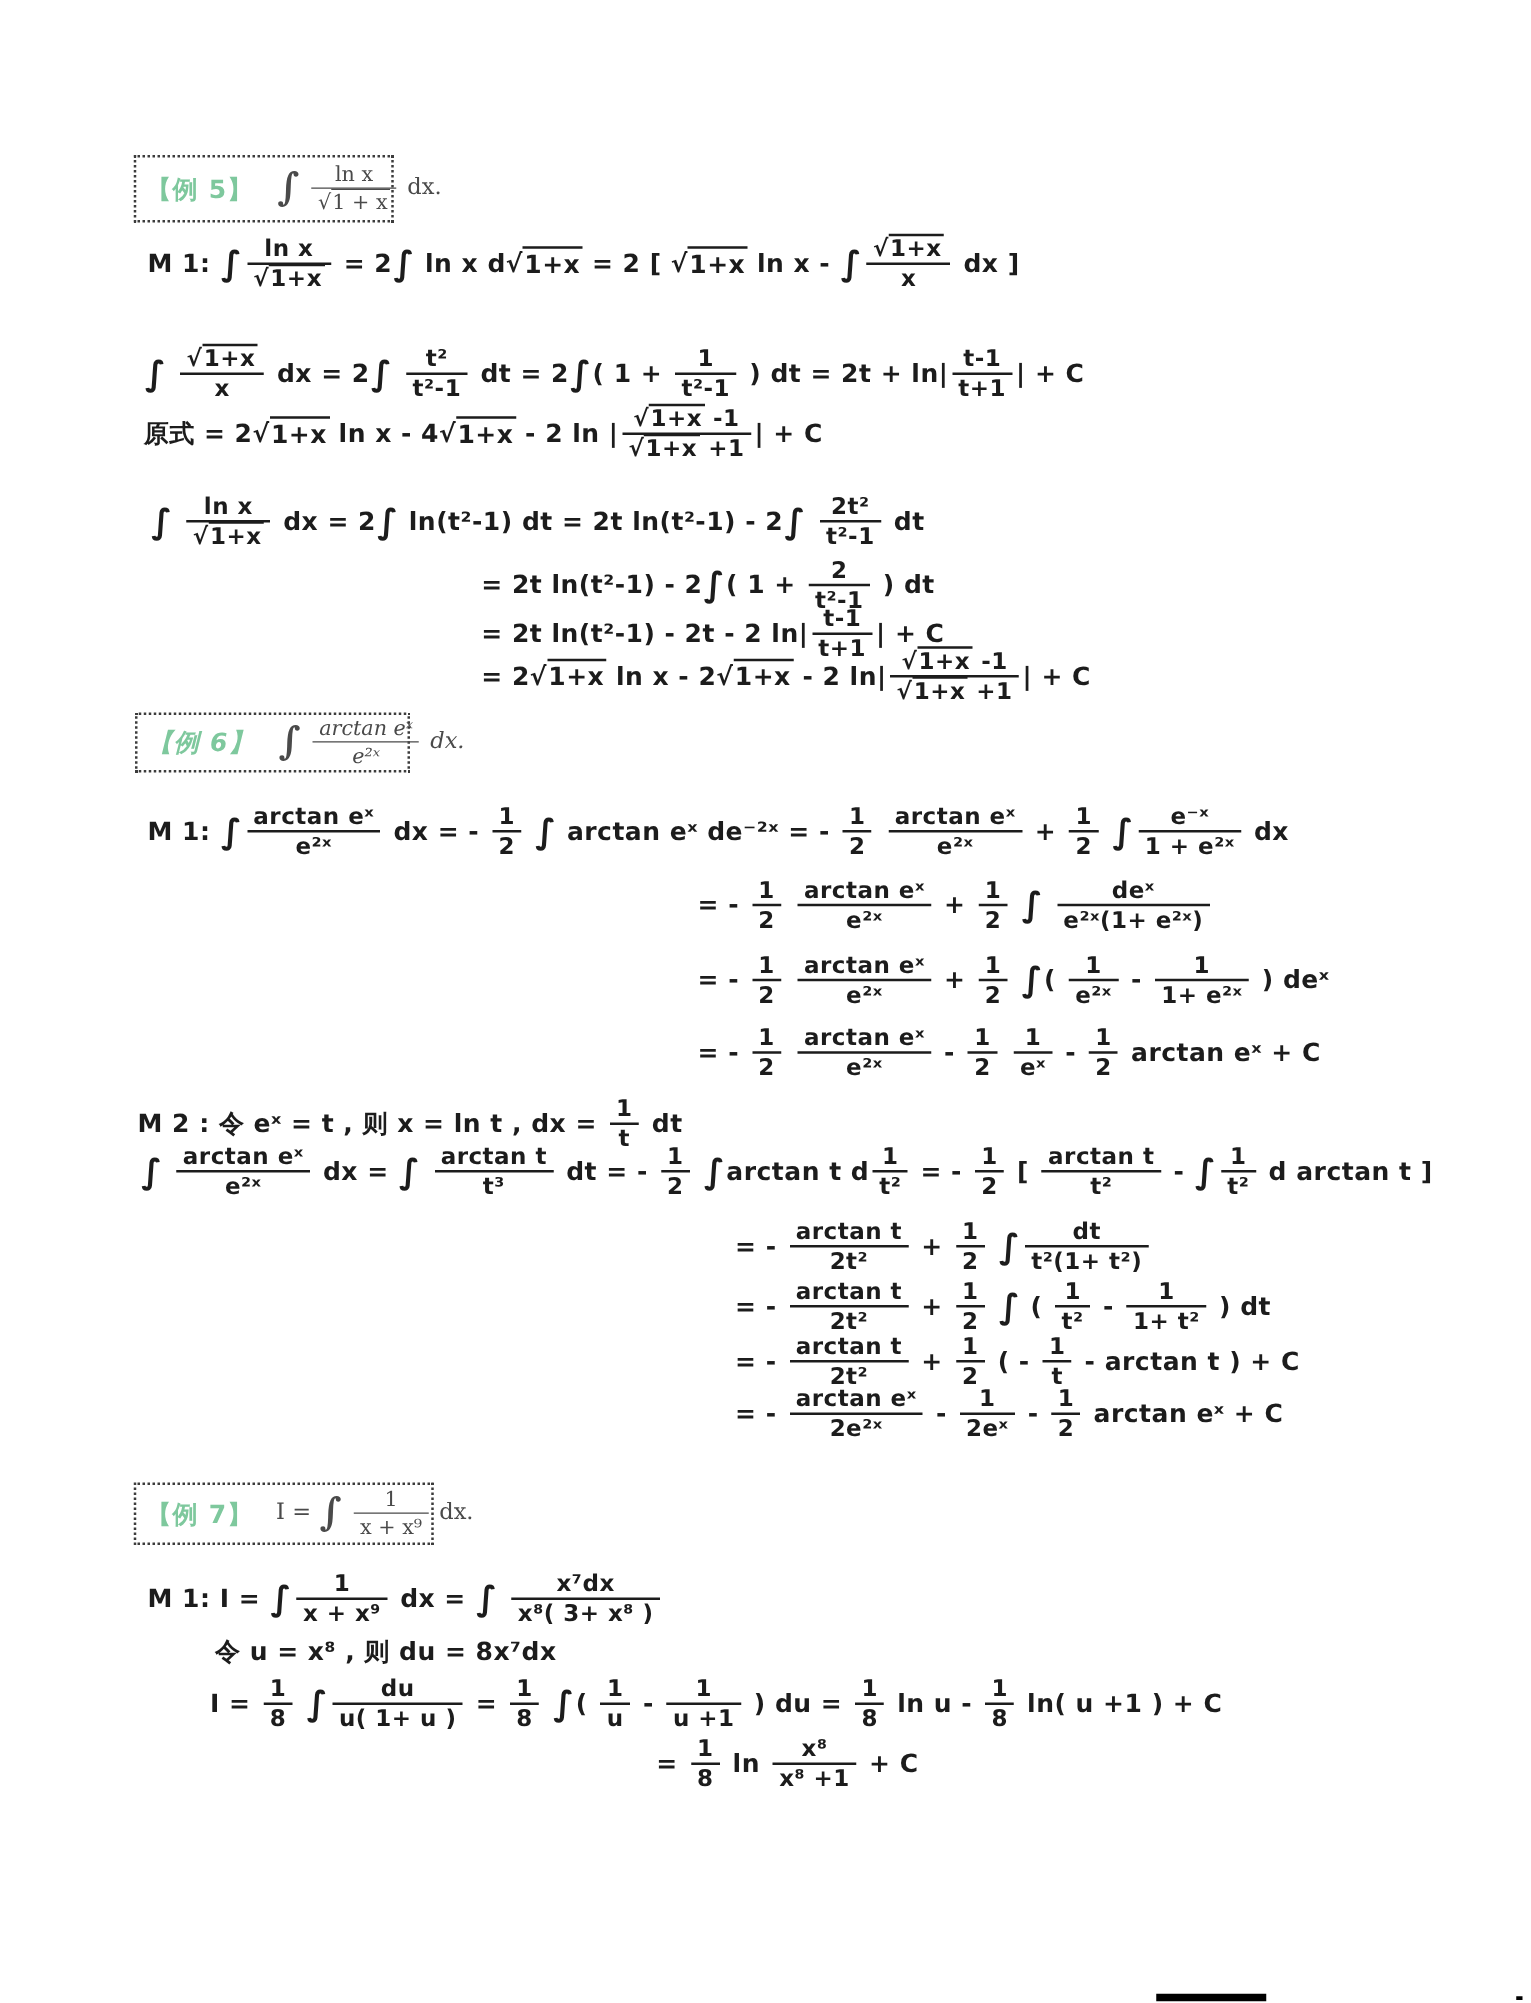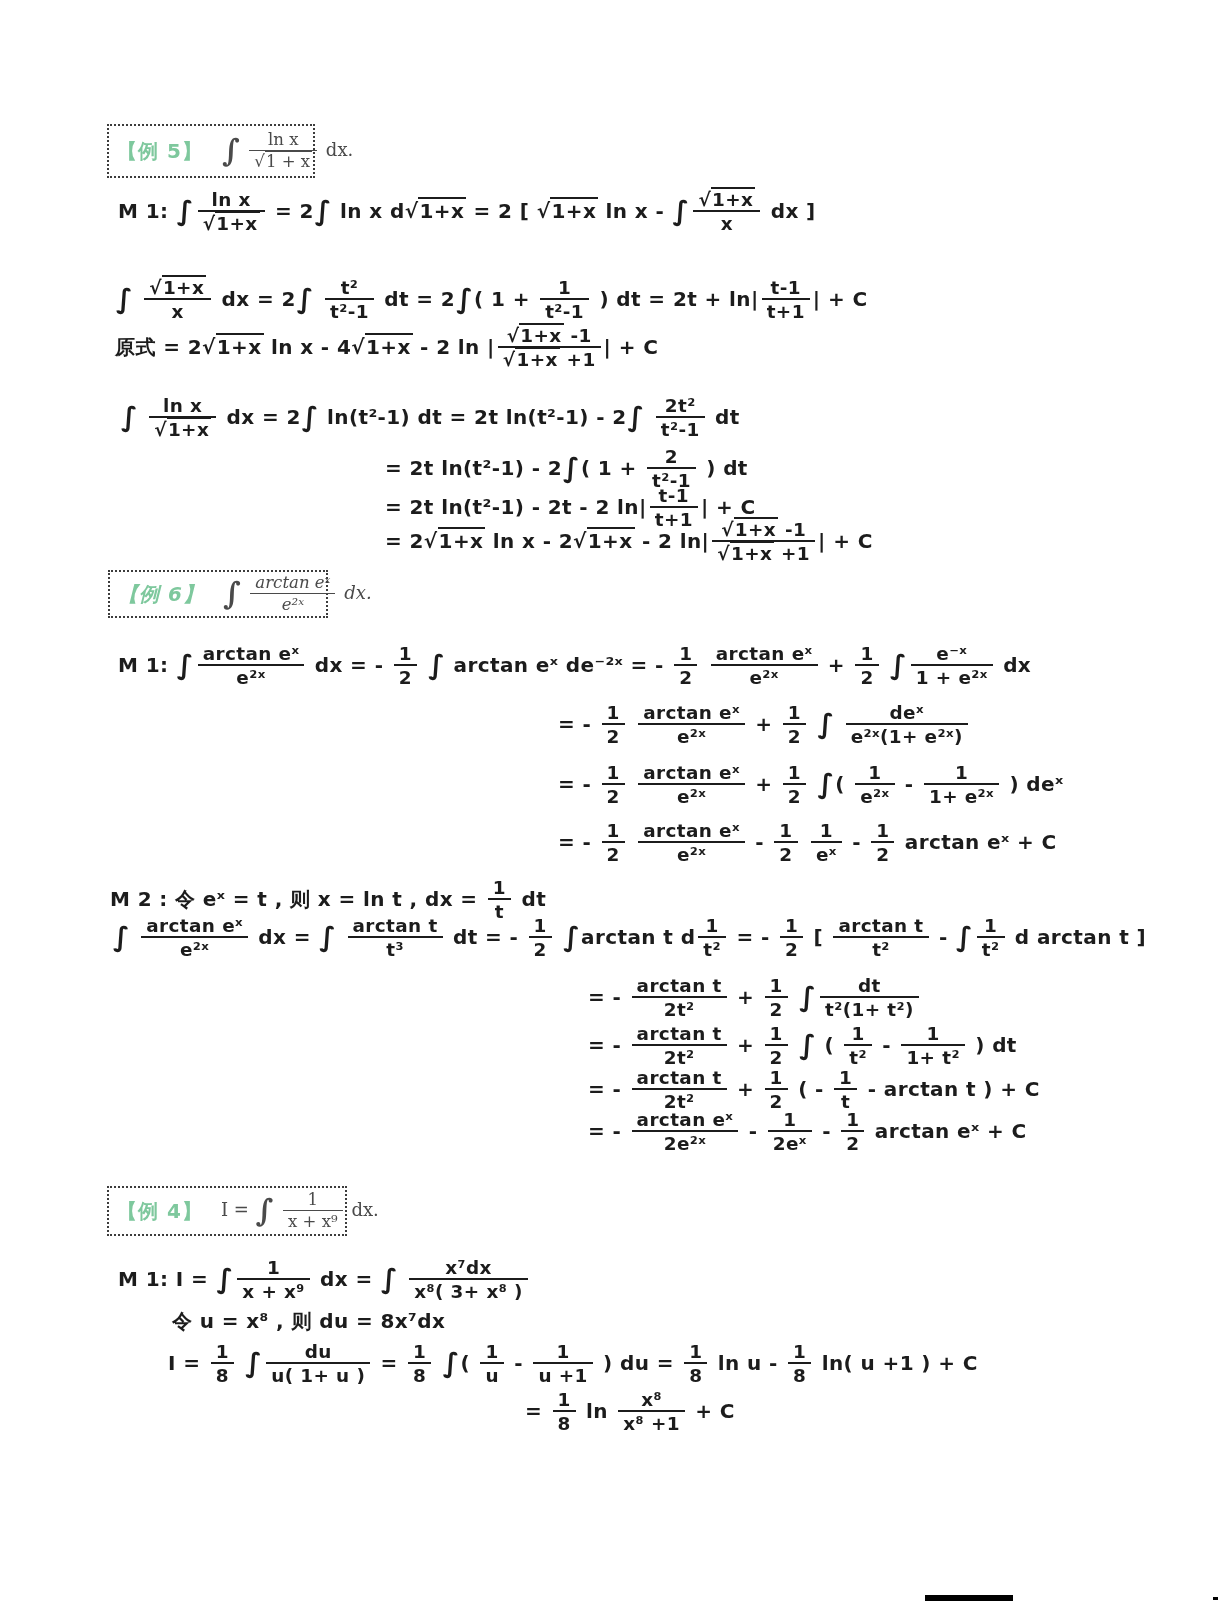--- a/index.html
+++ b/index.html
@@ -63,21 +63,21 @@
   <div class="mline" style="left:558px;top:763px;">=  - <span class="frac"><span class="num">1</span><span class="den">2</span></span> <span class="frac"><span class="num">arctan eˣ</span><span class="den">e²ˣ</span></span>  +  <span class="frac"><span class="num">1</span><span class="den">2</span></span> <span class="int">∫</span>( <span class="frac"><span class="num">1</span><span class="den">e²ˣ</span></span> - <span class="frac"><span class="num">1</span><span class="den">1+ e²ˣ</span></span> ) deˣ</div>
   <div class="mline" style="left:558px;top:821px;">=  - <span class="frac"><span class="num">1</span><span class="den">2</span></span> <span class="frac"><span class="num">arctan eˣ</span><span class="den">e²ˣ</span></span>  -  <span class="frac"><span class="num">1</span><span class="den">2</span></span> <span class="frac"><span class="num">1</span><span class="den">eˣ</span></span>  -  <span class="frac"><span class="num">1</span><span class="den">2</span></span> arctan eˣ + C</div>
   <div class="mline" style="left:110px;top:878px;">M 2 :  令 eˣ = t ,  则 x = ln t ,  dx = <span class="frac"><span class="num">1</span><span class="den">t</span></span> dt</div>
   <div class="mline" style="left:112px;top:916px;"><span class="int">∫</span> <span class="frac"><span class="num">arctan eˣ</span><span class="den">e²ˣ</span></span> dx  =  <span class="int">∫</span> <span class="frac"><span class="num">arctan t</span><span class="den">t³</span></span> dt  =  - <span class="frac"><span class="num">1</span><span class="den">2</span></span> <span class="int">∫</span>arctan t d<span class="frac"><span class="num">1</span><span class="den">t²</span></span>  =  - <span class="frac"><span class="num">1</span><span class="den">2</span></span> [ <span class="frac"><span class="num">arctan t</span><span class="den">t²</span></span>  -  <span class="int">∫</span><span class="frac"><span class="num">1</span><span class="den">t²</span></span> d arctan t ]</div>
   <div class="mline" style="left:588px;top:976px;">=  - <span class="frac"><span class="num">arctan t</span><span class="den">2t²</span></span>  + <span class="frac"><span class="num">1</span><span class="den">2</span></span> <span class="int">∫</span><span class="frac"><span class="num">dt</span><span class="den">t²(1+ t²)</span></span></div>
   <div class="mline" style="left:588px;top:1024px;">=  - <span class="frac"><span class="num">arctan t</span><span class="den">2t²</span></span>  + <span class="frac"><span class="num">1</span><span class="den">2</span></span> <span class="int">∫</span> ( <span class="frac"><span class="num">1</span><span class="den">t²</span></span> - <span class="frac"><span class="num">1</span><span class="den">1+ t²</span></span> ) dt</div>
   <div class="mline" style="left:588px;top:1068px;">=  - <span class="frac"><span class="num">arctan t</span><span class="den">2t²</span></span>  + <span class="frac"><span class="num">1</span><span class="den">2</span></span> ( - <span class="frac"><span class="num">1</span><span class="den">t</span></span>  -  arctan t )  + C</div>
   <div class="mline" style="left:588px;top:1110px;">=  - <span class="frac"><span class="num">arctan eˣ</span><span class="den">2e²ˣ</span></span>  -  <span class="frac"><span class="num">1</span><span class="den">2eˣ</span></span>  -  <span class="frac"><span class="num">1</span><span class="den">2</span></span> arctan eˣ  + C</div>
 
   <div class="ex-box" style="left:107px;top:1186px;width:240px;height:50px;">
-    <span class="ex-label">【例 4】</span>
+    <span class="ex-label">【例 7】</span>
     <span class="ex-problem">I = <span class="int">∫</span> <span class="frac"><span class="num">1</span><span class="den">x + x⁹</span></span> dx.</span>
   </div>
   <div class="mline" style="left:118px;top:1258px;">M 1:   I  =  <span class="int">∫</span><span class="frac"><span class="num">1</span><span class="den">x + x⁹</span></span> dx  =  <span class="int">∫</span> <span class="frac"><span class="num">x⁷dx</span><span class="den">x⁸( 3+ x⁸ )</span></span></div>
   <div class="mline" style="left:172px;top:1310px;">令 u = x⁸ ,  则 du = 8x⁷dx</div>
   <div class="mline" style="left:168px;top:1342px;">I  =  <span class="frac"><span class="num">1</span><span class="den">8</span></span> <span class="int">∫</span><span class="frac"><span class="num">du</span><span class="den">u( 1+ u )</span></span>  =  <span class="frac"><span class="num">1</span><span class="den">8</span></span> <span class="int">∫</span>( <span class="frac"><span class="num">1</span><span class="den">u</span></span> - <span class="frac"><span class="num">1</span><span class="den">u +1</span></span> ) du  =  <span class="frac"><span class="num">1</span><span class="den">8</span></span> ln u  -  <span class="frac"><span class="num">1</span><span class="den">8</span></span> ln( u +1 )  +  C</div>
   <div class="mline" style="left:525px;top:1390px;">=  <span class="frac"><span class="num">1</span><span class="den">8</span></span> ln <span class="frac"><span class="num">x⁸</span><span class="den">x⁸ +1</span></span>  +  C</div>
 
   <div class="scan-bar" style="left:925px;top:1595px;width:88px;height:6px;"></div>
   <div class="scan-bar" style="left:1213px;top:1597px;width:5px;height:3px;"></div>
 

